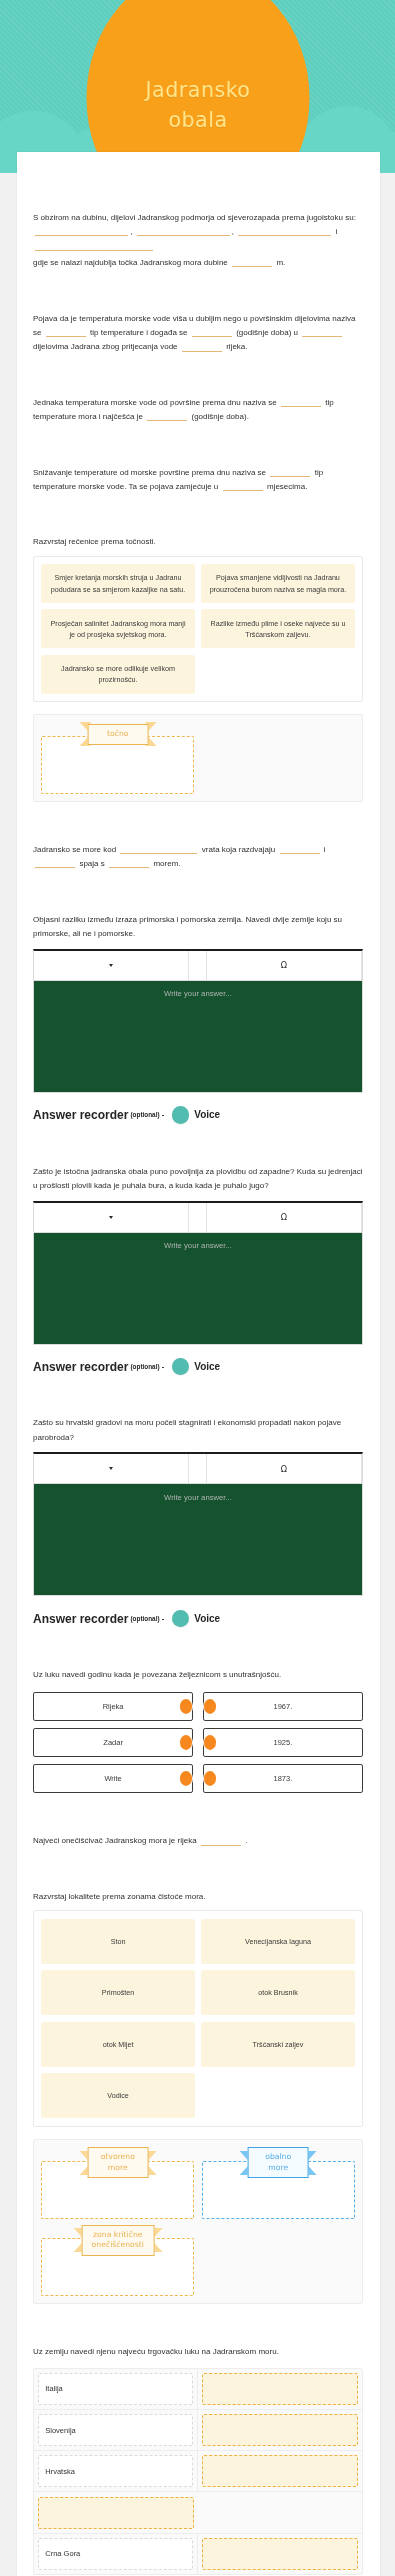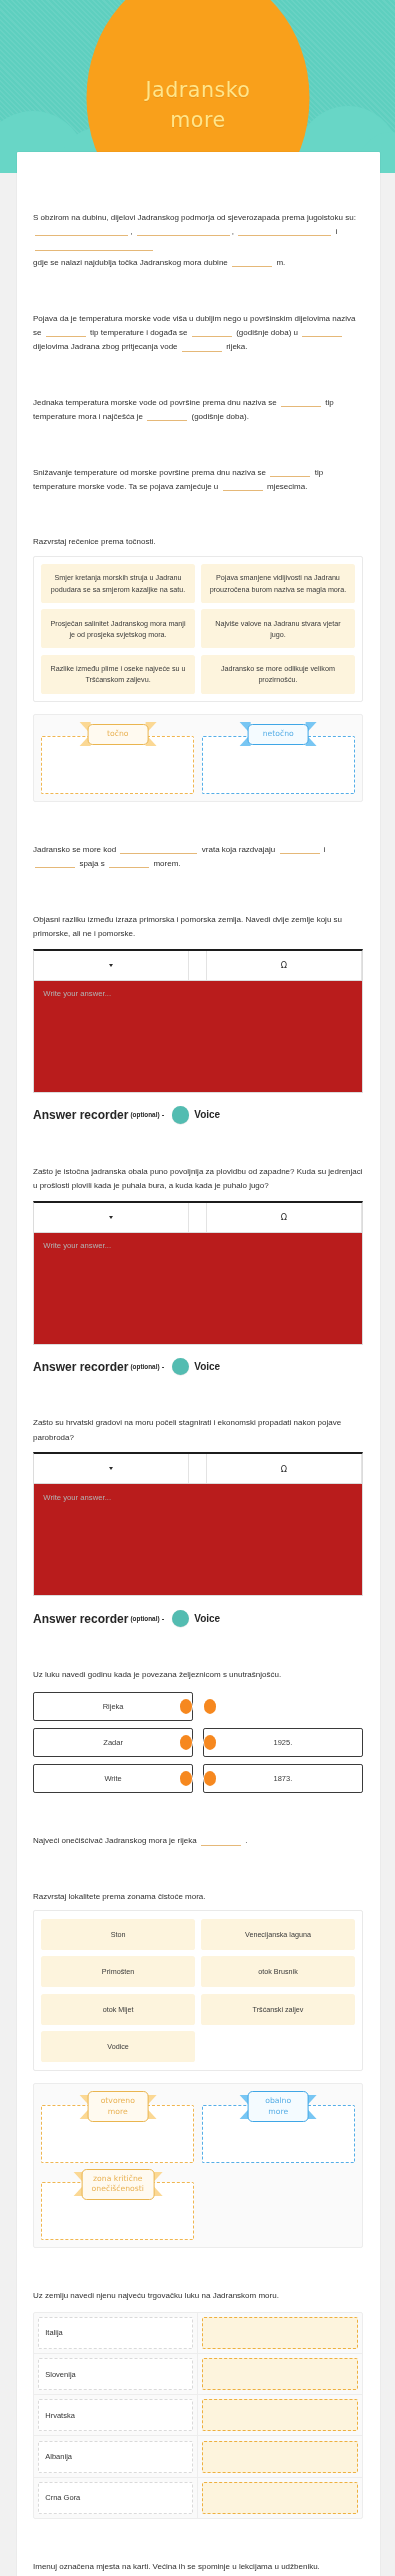--- a/index.html
+++ b/index.html
@@ -110,21 +110,21 @@
     border-radius:2.6px;
     padding:8.2px 6.2px;
     text-align:center;
     font-size:7.2px;
     line-height:11.3px;
     color:#3a3a3a;
     min-height:28px;
     display:flex; align-items:center; justify-content:center;
     cursor:grab;
   }
-  .tile.short { min-height:23px; padding:10px; }
+  .tile.short { min-height:23px; padding:17px; }
 
   
   .zones {
     border:0.5px solid #ececec;
     border-radius:2.1px;
     background:#fafafa;
     padding:7.2px;
     display:grid;
     grid-template-columns:1fr 1fr;
     gap:6.2px 7.2px;
@@ -148,21 +148,21 @@
     width:0; height:0;
     border-top:12px solid #fbd894;
     border-bottom:12px solid #fbd894;
     border-left:11.3px solid transparent;
   }
   .ribbon .tail.right { border-left:0; border-right:11.3px solid transparent; }
   .zone.blue .ribbon .tail { border-top-color:#78c6f3; border-bottom-color:#78c6f3; }
   .ribbon .plate {
     background:#fffaf0;
     border:1px solid #eab54f;
-    border-radius:5px;
+    border-radius:0;
     color:#e9b254;
     font-size:7.7px;
     line-height:10.3px;
     padding:4.1px 9.3px;
     text-align:center;
     min-width:61px;
     font-family:"DejaVu Sans", sans-serif;
     position:relative; z-index:2;
     margin:0 -3.1px;
   }
@@ -192,25 +192,26 @@
   .caret {
     width:0;height:0;
     border-left:2.6px solid transparent;
     border-right:2.6px solid transparent;
     border-top:3.1px solid #2b2b2b;
   }
   .omega { font-family:"DejaVu Sans", sans-serif; font-size:8.2px; color:#2b2b2b; }
   .etextarea {
     border:0.5px solid #dcdcdc;
     border-top:none;
-    background:#b91c1c;
+    background:#14532d;
     height:112px;
     padding:8.2px 9.3px;
     font-size:7.7px;
     color:#b3b3b3;
+    text-align:center;
   }
   .recorder {
     margin-top:13.4px;
     display:flex; align-items:center; gap:0;
     font-size:7.7px;
   }
   .recorder .rlabel { font-weight:bold; color:#262626; font-size:12px; }
   .recorder .ropt { font-weight:bold; color:#262626; font-size:6.4px; margin-left:2.1px; }
   .recorder .dash { margin:0 2.1px 0 2.1px; font-weight:bold; }
   .mic {
@@ -327,21 +328,21 @@
       <div class="cloud c1"></div>
       <div class="cloud c2"></div>
       <div class="cloud c3"></div>
       <div class="cloud c4"></div>
       <div class="cloud c5"></div>
       <div class="cloud c6"></div>
     </div>
     <div class="sun">
       <div class="hero-title">
         <div>Jadransko</div>
-        <div>more</div>
+        <div>obala</div>
       </div>
     </div>
   </div>
 
   <div class="sheet">
 
     <div class="block">
       <p class="qtext">
         <span>S obzirom na dubinu, dijelovi Jadranskog podmorja od sjeverozapada prema jugoistoku su:</span>
         <span class="blank w3"></span><span>,</span>
@@ -390,37 +391,28 @@
         <span>mjesecima.</span>
       </p>
     </div>
 
     <div class="block">
       <p class="qtext">Razvrstaj rečenice prema točnosti.</p>
       <div class="pool">
         <div class="tile">Smjer kretanja morskih struja u Jadranu podudara se sa smjerom kazaljke na satu.</div>
         <div class="tile">Pojava smanjene vidljivosti na Jadranu prouzročena burom naziva se magla mora.</div>
         <div class="tile">Prosječan salinitet Jadranskog mora manji je od prosjeka svjetskog mora.</div>
-        <div class="tile">Najviše valove na Jadranu stvara vjetar jugo.</div>
         <div class="tile">Razlike između plime i oseke najveće su u Tršćanskom zaljevu.</div>
         <div class="tile">Jadransko se more odlikuje velikom prozirnošću.</div>
       </div>
       <div class="zones">
         <div class="zone">
           <div class="ribbon">
             <span class="tail"></span>
             <span class="plate">točno</span>
-            <span class="tail right"></span>
-          </div>
-          <div class="dropbox"></div>
-        </div>
-        <div class="zone blue">
-          <div class="ribbon">
-            <span class="tail"></span>
-            <span class="plate">netočno</span>
             <span class="tail right"></span>
           </div>
           <div class="dropbox"></div>
         </div>
       </div>
     </div>
 
     <div class="block">
       <p class="qtext">
         <span>Jadransko se more kod</span>
@@ -506,20 +498,21 @@
 
     <div class="block">
       <p class="qtext">Uz luku navedi godinu kada je povezana željeznicom s unutrašnjošću.</p>
       <div class="matchwrap">
         <div class="matchrow">
           <div class="mcard left">Rijeka</div>
           <div class="dots">
             <span class="dot"></span>
             <span class="dot"></span>
           </div>
+          <div class="mcard right">1967.</div>
         </div>
         <div class="matchrow">
           <div class="mcard left">Zadar</div>
           <div class="dots">
             <span class="dot"></span>
             <span class="dot"></span>
           </div>
           <div class="mcard right">1925.</div>
         </div>
         <div class="matchrow">
@@ -602,23 +595,20 @@
         </div>
         <div class="pairrow">
           <div class="pcell label">
             <div class="pbox">Hrvatska</div>
           </div>
           <div class="pcell">
             <div class="pdrop"></div>
           </div>
         </div>
         <div class="pairrow">
-          <div class="pcell label">
-            <div class="pbox">Albanija</div>
-          </div>
           <div class="pcell">
             <div class="pdrop"></div>
           </div>
         </div>
         <div class="pairrow">
           <div class="pcell label">
             <div class="pbox">Crna Gora</div>
           </div>
           <div class="pcell">
             <div class="pdrop"></div>

